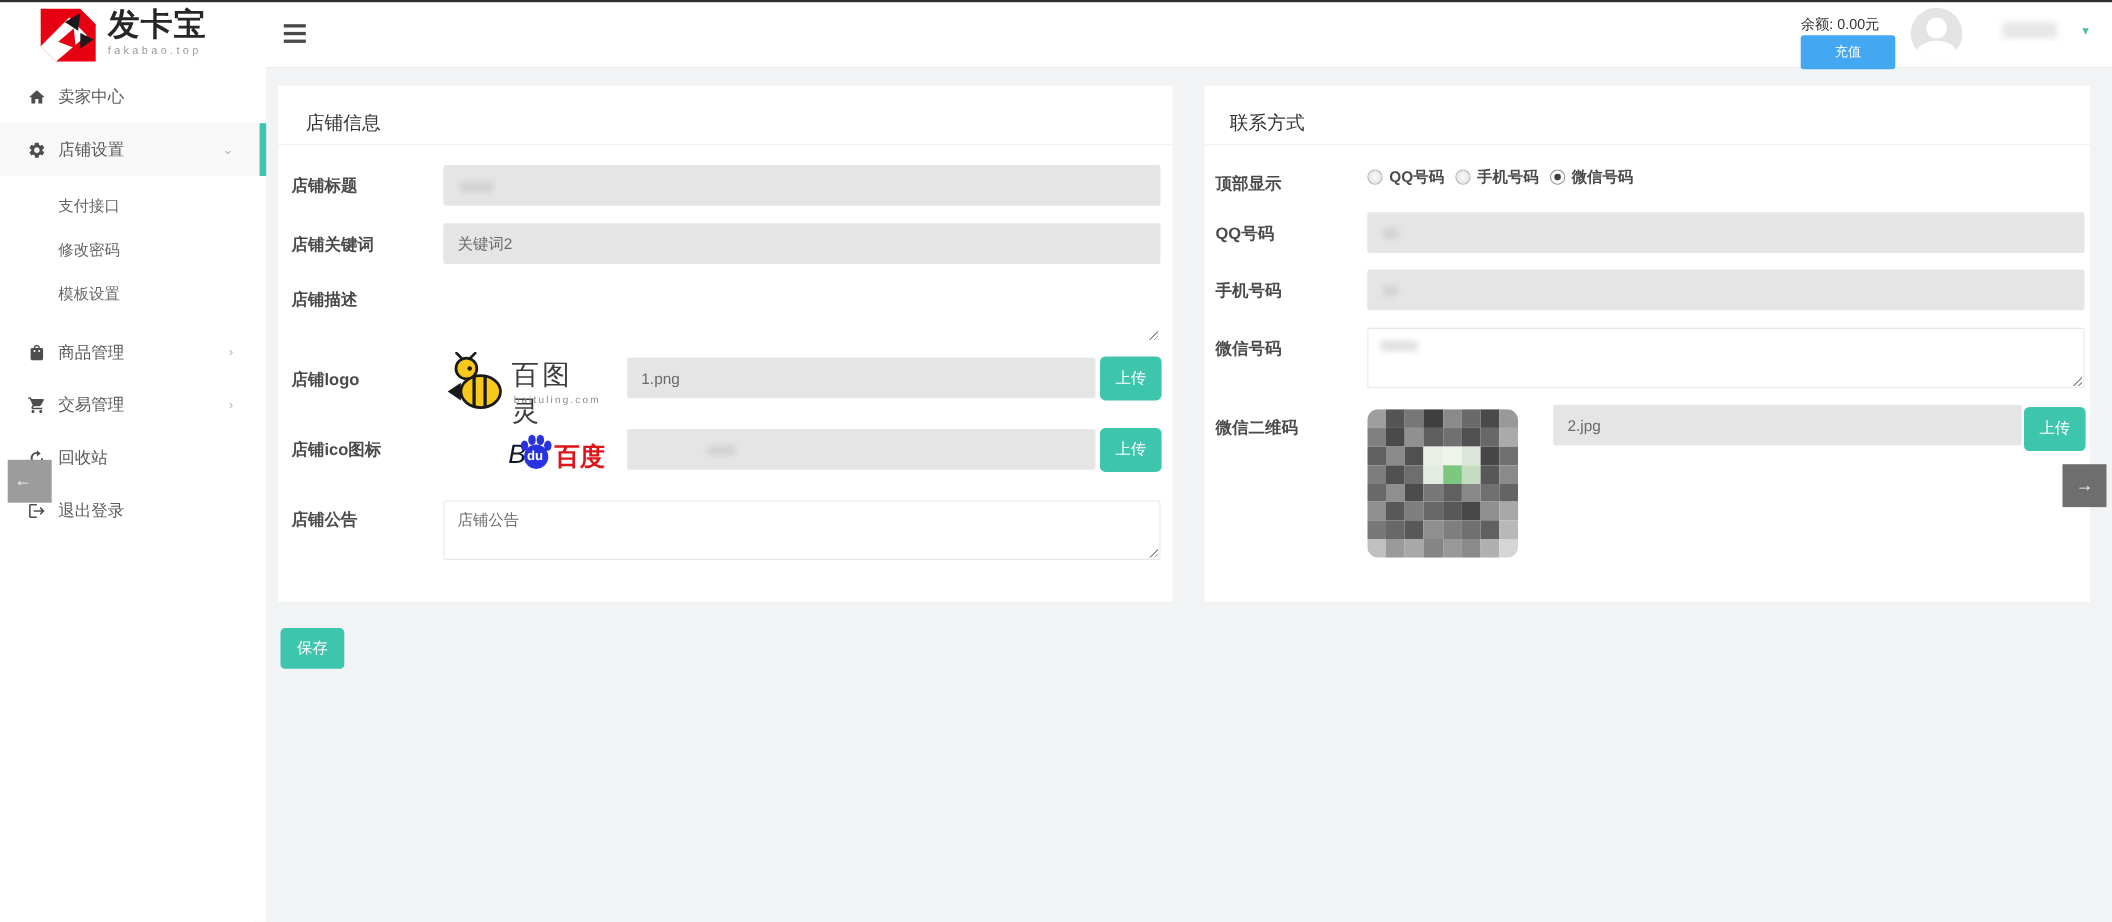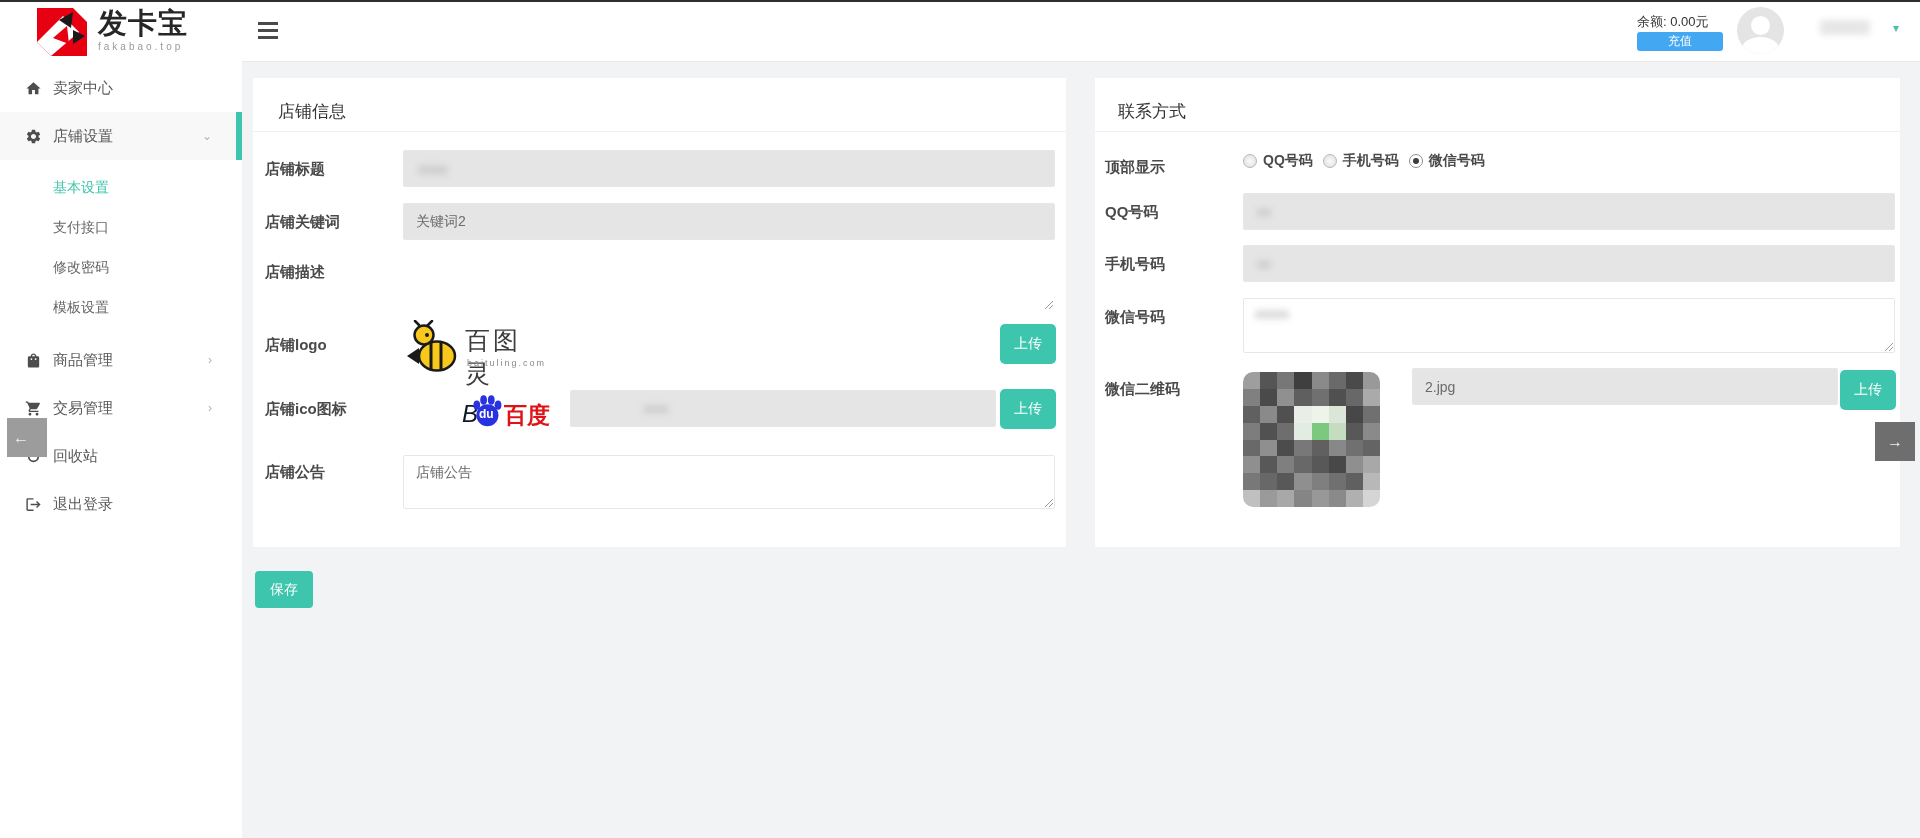--- a/index.html
+++ b/index.html
@@ -28,21 +28,21 @@
   .submenu { padding:8px 0; }
   .submenu-item { position:relative; height:40px; display:flex; align-items:center; cursor:pointer; }
   .submenu-item .mi-label { position:absolute; left:53px; font-size:14px; color:#666; }
   .submenu-item.active .mi-label { color:#3dc5ad; }
 
   
   .topbar { position:absolute; left:242px; top:0; width:1678px; height:62px; background:#fff; border-bottom:1px solid #e9e9e9; z-index:5; }
   .hamburger { position:absolute; left:16px; top:22px; width:22px; height:18px; cursor:pointer; }
   .hamburger i { display:block; width:20px; height:3px; background:#4a4a4a; margin-bottom:4px; }
   .balance { position:absolute; left:1395px; top:13px; font-size:13px; color:#333; white-space:nowrap; }
-  .recharge-btn { position:absolute; left:1395px; top:32px; width:86px; height:19px; background:#44a7f2; color:#fff;
+  .recharge-btn { position:absolute; left:1395px; top:32px; width:86px; height:31px; background:#44a7f2; color:#fff;
     font-size:12px; border:none; border-radius:3px; line-height:19px; text-align:center; cursor:pointer; }
   .avatar { position:absolute; left:1495px; top:7px; width:47px; height:47px; border-radius:50%; background:#e4e4e4; overflow:hidden; }
   .avatar .head { position:absolute; left:14px; top:9px; width:19px; height:19px; border-radius:50%; background:#fff; }
   .avatar .bust { position:absolute; left:5px; top:30px; width:37px; height:24px; border-radius:50%; background:#fff; }
   .username-redacted { position:absolute; left:1578px; top:20px; width:50px; height:15px; background:#c9c9c9; opacity:.45; filter:blur(3px); border-radius:2px; }
   .user-caret { position:absolute; left:1651px; top:21px; font-size:12px; color:#4fbfa8; cursor:pointer; }
 
   
   .card { position:absolute; background:#fff; }
   .card-left  { left:253px; top:78px; width:813px; height:469px; }
@@ -141,23 +141,20 @@
     <span class="mi-icon">
       <svg viewBox="0 0 24 24">
           <path d="M19.14 12.94c.04-.3.06-.61.06-.94 0-.32-.02-.64-.07-.94l2.03-1.58c.18-.14.23-.41.12-.61l-1.92-3.32c-.12-.22-.37-.29-.59-.22l-2.39.96c-.5-.38-1.03-.7-1.62-.94L14.4 2.81c-.04-.24-.24-.41-.48-.41h-3.84c-.24 0-.43.17-.47.41L9.25 5.35c-.59.24-1.13.57-1.62.94l-2.39-.96c-.22-.08-.47 0-.59.22L2.74 8.87c-.12.21-.08.47.12.61l2.03 1.58c-.05.3-.09.63-.09.94s.02.64.07.94l-2.03 1.58c-.18.14-.23.41-.12.61l1.92 3.32c.12.22.37.29.59.22l2.39-.96c.5.38 1.03.7 1.62.94l.36 2.54c.05.24.24.41.48.41h3.84c.24 0 .44-.17.47-.41l.36-2.54c.59-.24 1.13-.56 1.62-.94l2.39.96c.22.08.47 0 .59-.22l1.92-3.32c.12-.22.07-.47-.12-.61l-2.01-1.58zM12 15.6c-1.98 0-3.6-1.62-3.6-3.6s1.62-3.6 3.6-3.6 3.6 1.62 3.6 3.6-1.62 3.6-3.6 3.6z"></path>
         </svg>
     </span>
     <span class="mi-label">店铺设置</span>
     <span class="mi-chevron">⌄</span>
   </div>
 
   <div class="submenu">
-    <div class="submenu-item active">
-      <span class="mi-label">基本设置</span>
-    </div>
     <div class="submenu-item">
       <span class="mi-label">支付接口</span>
     </div>
     <div class="submenu-item">
       <span class="mi-label">修改密码</span>
     </div>
     <div class="submenu-item">
       <span class="mi-label">模板设置</span>
     </div>
   </div>
@@ -243,20 +240,21 @@
       <ellipse cx="32" cy="36" rx="18" ry="14.5" fill="#f8c81c" stroke="#1a1a1a" stroke-width="2.5"></ellipse>
       <path d="M26 22.5 V50" stroke="#1a1a1a" stroke-width="3"></path>
       <path d="M36 21.5 V50.5" stroke="#1a1a1a" stroke-width="3"></path>
       <circle cx="19" cy="15" r="9.5" fill="#f8c81c" stroke="#1a1a1a" stroke-width="2.5"></circle>
       <circle cx="22" cy="15" r="2" fill="#1a1a1a"></circle>
       <path d="M22 6 L27 1 M14 5 L10 1" stroke="#1a1a1a" stroke-width="2.5" stroke-linecap="round"></path>
     </svg>
     <span class="btl-text">百图灵</span>
     <span class="btl-domain">baituling.com</span>
   </div>
+  <input class="inp lc-inp4" value="1.png" style="">
   <button class="upload-btn lc-btn4">上传</button>
 
   <div class="fld-label lc-label5">店铺ico图标</div>
   <div class="baidu">
     <span class="bd-bai">Bai</span>
     <svg class="bd-paw" viewBox="0 0 40 40">
       <ellipse cx="8" cy="13" rx="4" ry="5.5" fill="#2932e1"></ellipse>
       <ellipse cx="16" cy="7" rx="4" ry="5.5" fill="#2932e1"></ellipse>
       <ellipse cx="25" cy="7" rx="4" ry="5.5" fill="#2932e1"></ellipse>
       <ellipse cx="33" cy="13" rx="4" ry="5.5" fill="#2932e1"></ellipse>

